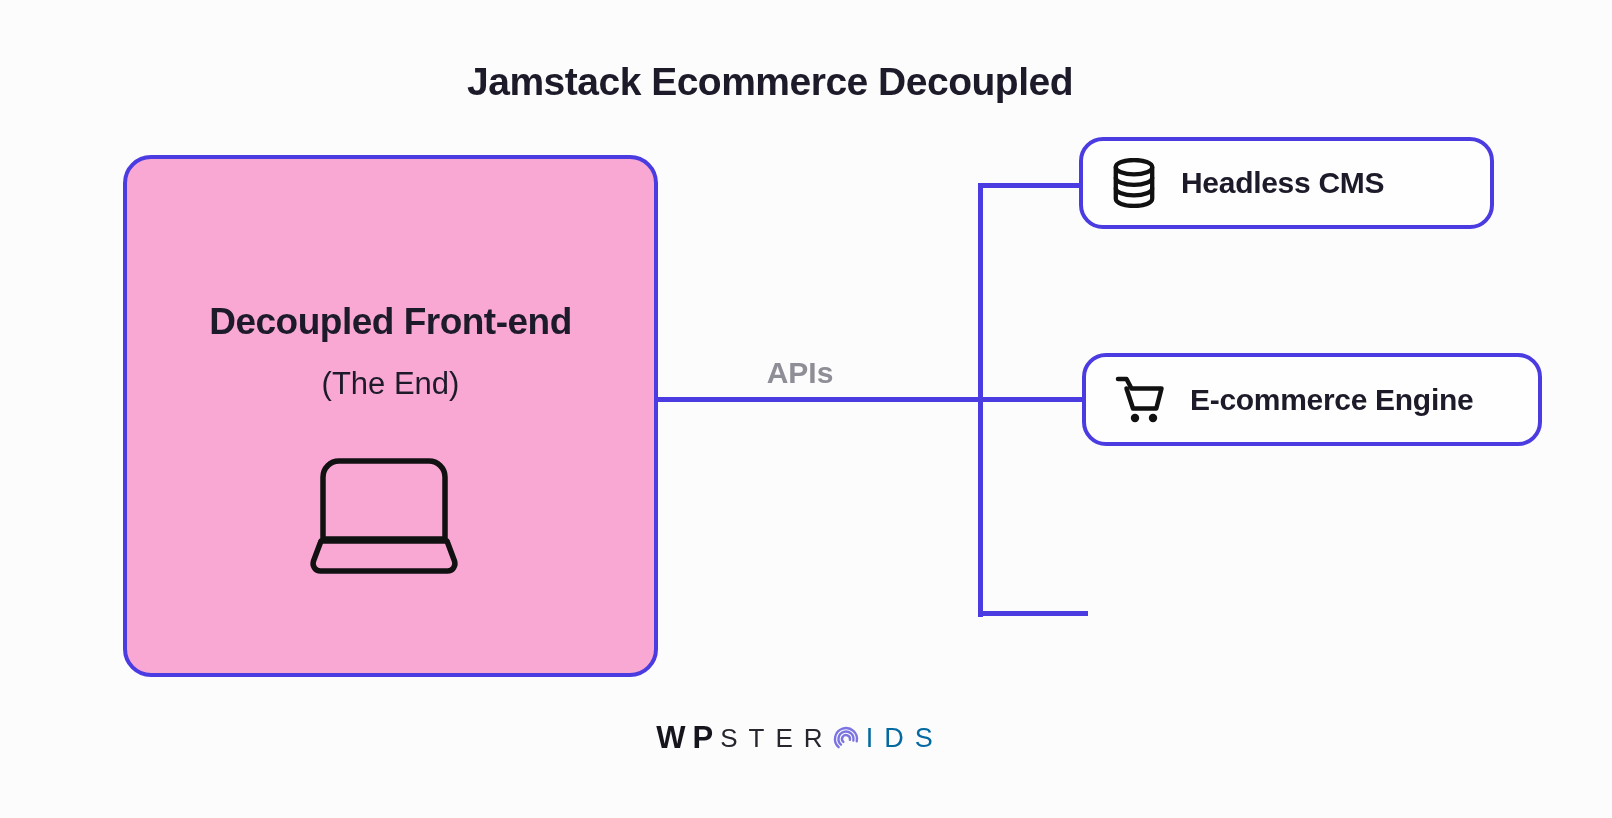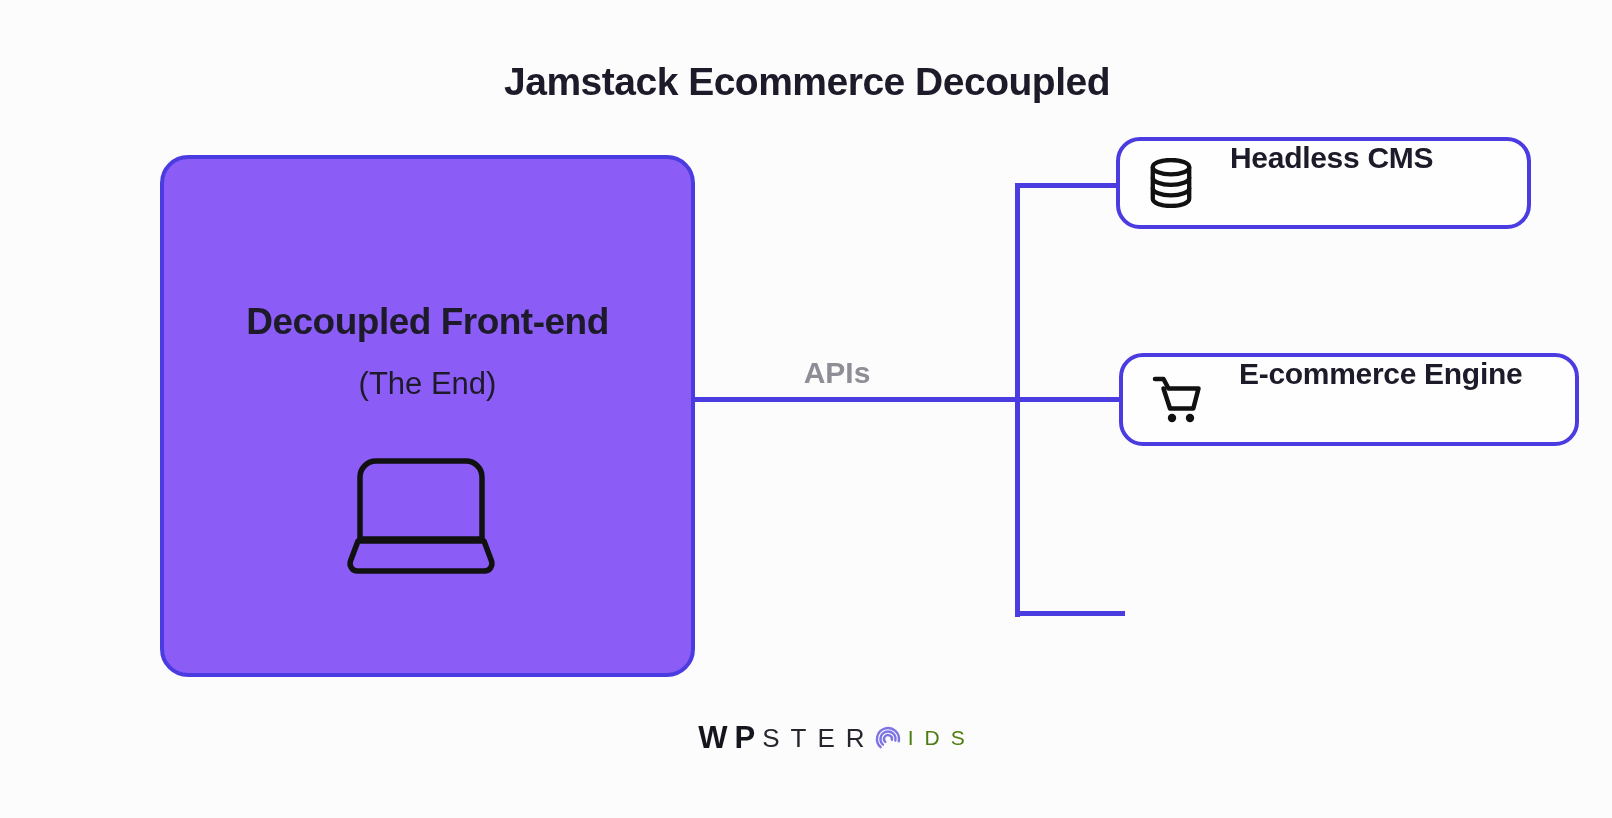--- a/index.html
+++ b/index.html
@@ -12,32 +12,32 @@
   }
   *{box-sizing:border-box;margin:0;padding:0;}
   html,body{width:1612px;height:818px;}
   body{
     background:var(--bg);
     font-family:"Liberation Sans", sans-serif;
     position:relative;
     overflow:hidden;
     color:var(--dark);
   }
-  .canvas{position:absolute;inset:0;margin-left:37px;}
+  .canvas{position:absolute;inset:0;}
 
   .diagram-title{
     position:absolute;left:450px;top:60px;width:640px;
     text-align:center;font-size:39px;font-weight:700;
     letter-spacing:-0.5px;color:var(--dark);
   }
 
   
   .frontend-box{
     position:absolute;left:123px;top:155px;width:535px;height:522px;
-    border:4px solid var(--accent);border-radius:28px;background:#8b5cf6;
+    border:4px solid var(--accent);border-radius:28px;background:#f9a8d4;
   }
   .frontend-title{
     position:absolute;top:142px;left:0;right:0;text-align:center;
     font-size:37px;font-weight:700;color:var(--dark);letter-spacing:-0.5px;
   }
   .frontend-subtitle{
     position:absolute;top:207px;left:0;right:0;text-align:center;
     font-size:31px;font-weight:400;color:var(--dark);
   }
   .laptop-wrap{position:absolute;left:182px;top:298px;width:150px;height:120px;color:var(--ink);}
@@ -50,36 +50,36 @@
   .line-branch-bottom{left:978px;top:611px;width:110px;height:5px;}
   .apis-label{
     position:absolute;left:700px;top:356px;width:200px;text-align:center;
     font-size:30px;color:var(--muted);font-weight:700;
   }
 
   
   .service-box{
     position:absolute;
     border:4px solid var(--accent);border-radius:24px;background:#fffefe;
-    display:flex;padding-left:28px;gap:36px;color:var(--ink);
+    display:flex;align-items:center;padding-left:28px;gap:24px;color:var(--ink);
   }
   .service-cms{left:1079px;top:137px;width:415px;height:92px;}
   .service-engine{left:1082px;top:353px;width:460px;height:93px;}
   .service-payment{left:1084px;top:565px;width:419px;height:96px;}
   .service-label{font-size:30px;font-weight:700;color:var(--dark);letter-spacing:-0.3px;}
   .service-icon{flex:0 0 auto;display:flex;align-items:center;}
 
   
   .brand{
     position:absolute;left:610px;top:718px;width:380px;height:40px;
     display:flex;align-items:center;justify-content:center;
   }
   .brand-wp{font-size:31px;font-weight:800;letter-spacing:7px;color:#15151d;}
   .brand-ster{font-size:26px;font-weight:400;letter-spacing:11px;color:#26262e;}
-  .brand-ids{font-size:21px;font-weight:400;letter-spacing:11px;color:#4d7c0f;}
+  .brand-ids{font-size:27px;font-weight:400;letter-spacing:11px;color:#0369a1;}
   .brand-arc{width:30px;height:30px;color:var(--logo-accent);margin:0 5px 0 -3px;}
 </style>
 </head>
 <body>
 
 <div class="canvas">
 
   <div class="diagram-title">Jamstack Ecommerce Decoupled</div>
 
   <div class="frontend-box">

